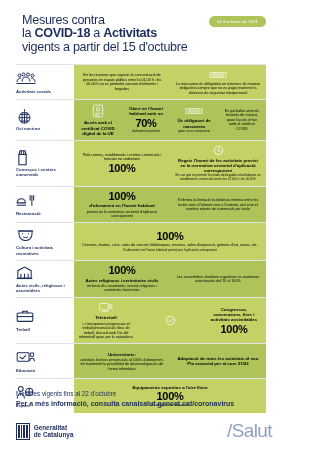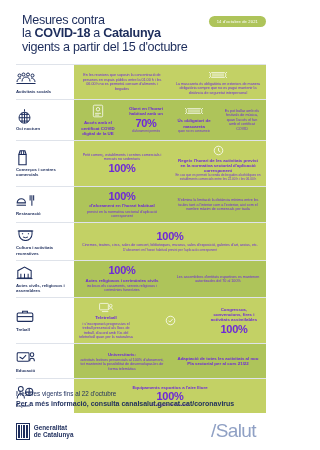--- a/index.html
+++ b/index.html
@@ -45,52 +45,52 @@
     background:#ffffff;
   }
   .cat .ico{width:20px;height:16px;display:block;}
   .cat .lbl{font-size:4.3px;font-weight:700;line-height:5.2px;color:#1d2d5c;}
   .cells{flex:1;display:flex;}
   .cell{
     flex:1;
     padding:4px 5px;
     display:flex;flex-direction:column;align-items:center;justify-content:center;
     text-align:center;gap:1.2px;
-    color:#6d28d9;
+    color:#000000;
   }
   .g1{background:#c3d165;}
   .g2{background:#aec45a;}
   .cell .big{font-size:11px;font-weight:700;line-height:11px;letter-spacing:-0.3px;}
   .cell .mid{font-size:4.4px;font-weight:700;line-height:5.1px;}
   .cell .sm{font-size:3.7px;font-weight:400;line-height:4.4px;}
   .cell .tiny{font-size:3.2px;font-weight:400;line-height:3.9px;opacity:.95;}
   .cell svg{display:block;margin:0 auto 1px;}
 
   
-  .footer{position:absolute;left:16px;right:20px;bottom:8px;}
+  .footer{position:absolute;left:16px;right:4px;bottom:8px;}
   .f-line1{font-size:6.3px;color:#1d2d5c;line-height:8px;}
   .f-line2{font-size:7px;font-weight:700;color:#1d2d5c;line-height:9px;margin-top:1px;}
   .brandrow{display:flex;align-items:center;justify-content:space-between;margin-top:12px;}
   .gencat{display:flex;align-items:center;gap:4px;}
   .gencat .bars{display:flex;gap:1.1px;align-items:flex-end;height:13px;padding:1px;border:0.7px solid #1d2d5c;}
   .gencat .bars i{display:block;width:1.6px;height:100%;background:#1d2d5c;}
   .gencat .gtxt{font-size:6.4px;font-weight:700;line-height:7px;color:#1d2d5c;}
   .salut{font-size:19px;color:#8fa0c4;font-weight:400;letter-spacing:-0.6px;}
 </style>
 </head>
 <body>
 
 <div class="sheet">
 
   <div class="side-credit">© Generalitat de Catalunya. Servei Català de la Salut | 14.10.2021</div>
 
   <div class="header">
     <div class="title">
       <div>Mesures contra</div>
-      <div><span>la </span><b>COVID-18</b><span> a </span><b>Catalunya</b></div>
+      <div><span>la </span><b>COVID-18</b><span> a </span><b>Activitats</b></div>
       <div>vigents a partir del 15 d'octubre</div>
     </div>
     <div class="date-badge">14 d'octubre de 2021</div>
   </div>
 
   <div class="table" id="table-root">
       <div class="row">
         <div class="cat">
           <span class="ico"><svg width="20" height="14" viewBox="0 0 40 28">
               <g fill="none" stroke="#1d2d5c" stroke-width="2">

